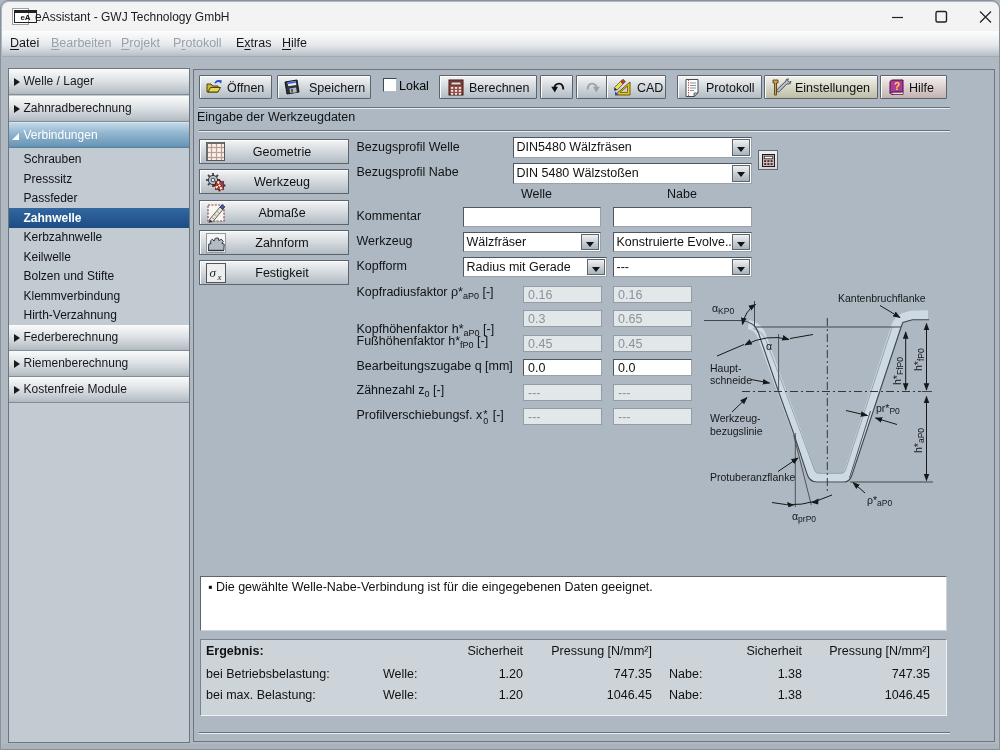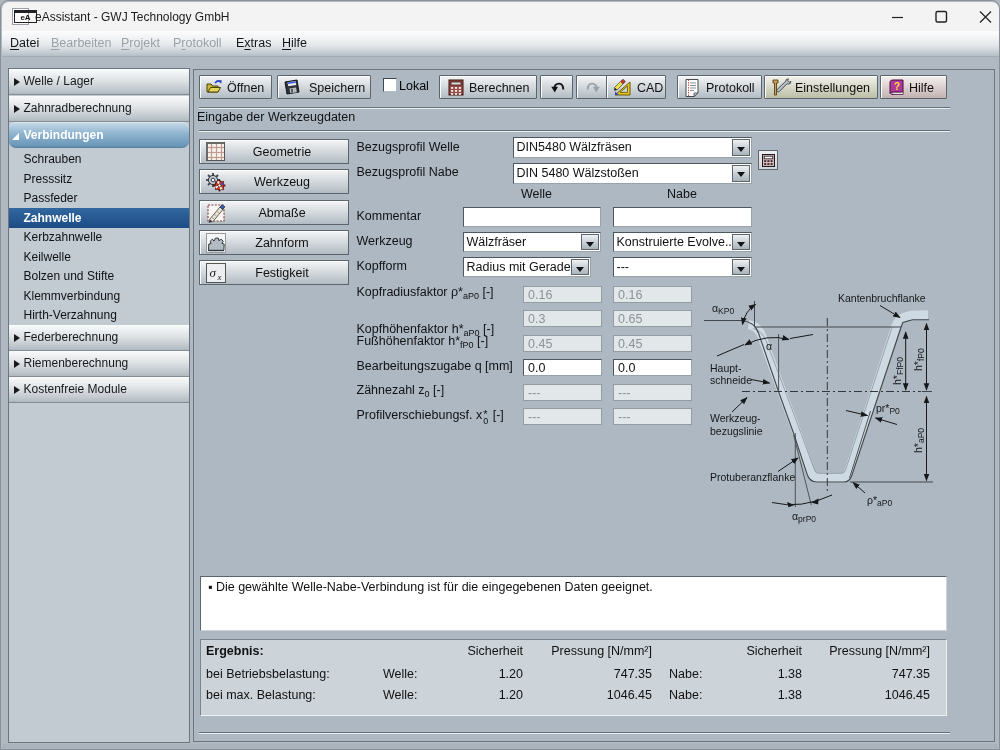--- a/index.html
+++ b/index.html
@@ -28,21 +28,21 @@
 
 #sidebar { position:absolute; left:7px; top:67px; width:182px; height:675px;
   background:#c2cbd2; border:1px solid #6e767d; }
 .shead { position:absolute; left:0; width:180px; height:26px;
   background:linear-gradient(#fafbfb, #dfe3e6 45%, #b9c1c8 92%, #aeb7be);
   border-bottom:1px solid #858d94; font-size:12px; color:#16181b; line-height:25px; }
 .shead .tri { position:absolute; left:5px; top:9px; width:0; height:0;
   border-left:6.5px solid #1a1a1a; border-top:4px solid transparent; border-bottom:4px solid transparent; }
 .shead .txt { position:absolute; left:14.5px; top:0; }
 #hverb { background:linear-gradient(#c3d8e7, #8fb4cf 45%, #6e9aba 90%, #6390b2);
-  color:#fff; font-weight:bold; border-top:1px solid #d8e6ef; border-bottom:1px solid #5a80a0;border-radius:7px; }
+  color:#fff; font-weight:normal; border-top:1px solid #d8e6ef; border-bottom:1px solid #5a80a0; }
 #hverb .tri2 { position:absolute; left:3px; top:10px; width:0; height:0;
   border-bottom:7px solid #fff; border-left:7.5px solid transparent; }
 .sitem { position:absolute; left:0; width:180px; height:20px;
   font-size:12px; color:#101215; line-height:20px; }
 .sitem .txt { position:absolute; left:14.5px; top:0; }
 #sel { background:linear-gradient(#32679f, #1d4c85); color:#fff; font-weight:bold;padding-left:28px; }
 
 #content { position:absolute; left:192px; top:68px; width:802px; height:673px;
   background:#aeb8c2; border:1px solid #6e767d; }
 
@@ -376,21 +376,21 @@
     <div class="field" style="left:269px; top:137px; width:138px; height:20px;"></div>
     <div class="field" style="left:419px; top:137px; width:139px; height:20px;"></div>
     <div class="dd" style="left:269px; top:162px; width:138px; height:20px;">
         <span class="txt">Wälzfräser</span>
         <span class="arr"></span>
       </div>
     <div class="dd" style="left:419px; top:162px; width:139px; height:20px;">
         <span class="txt">Konstruierte Evolve...</span>
         <span class="arr"></span>
       </div>
-    <div class="dd" style="left:269px; top:187px; width:128px; height:20px;">
+    <div class="dd" style="left:269px; top:187px; width:144px; height:20px;">
         <span class="txt">Radius mit Gerade</span>
         <span class="arr"></span>
       </div>
     <div class="dd" style="left:419px; top:187px; width:139px; height:20px;">
         <span class="txt">---</span>
         <span class="arr"></span>
       </div>
     <div class="field dis" style="left:329px; top:215.5px; width:79px; height:17px;">
         <span style="position:absolute;left:4px;top:1px;">0.16</span>
       </div>

